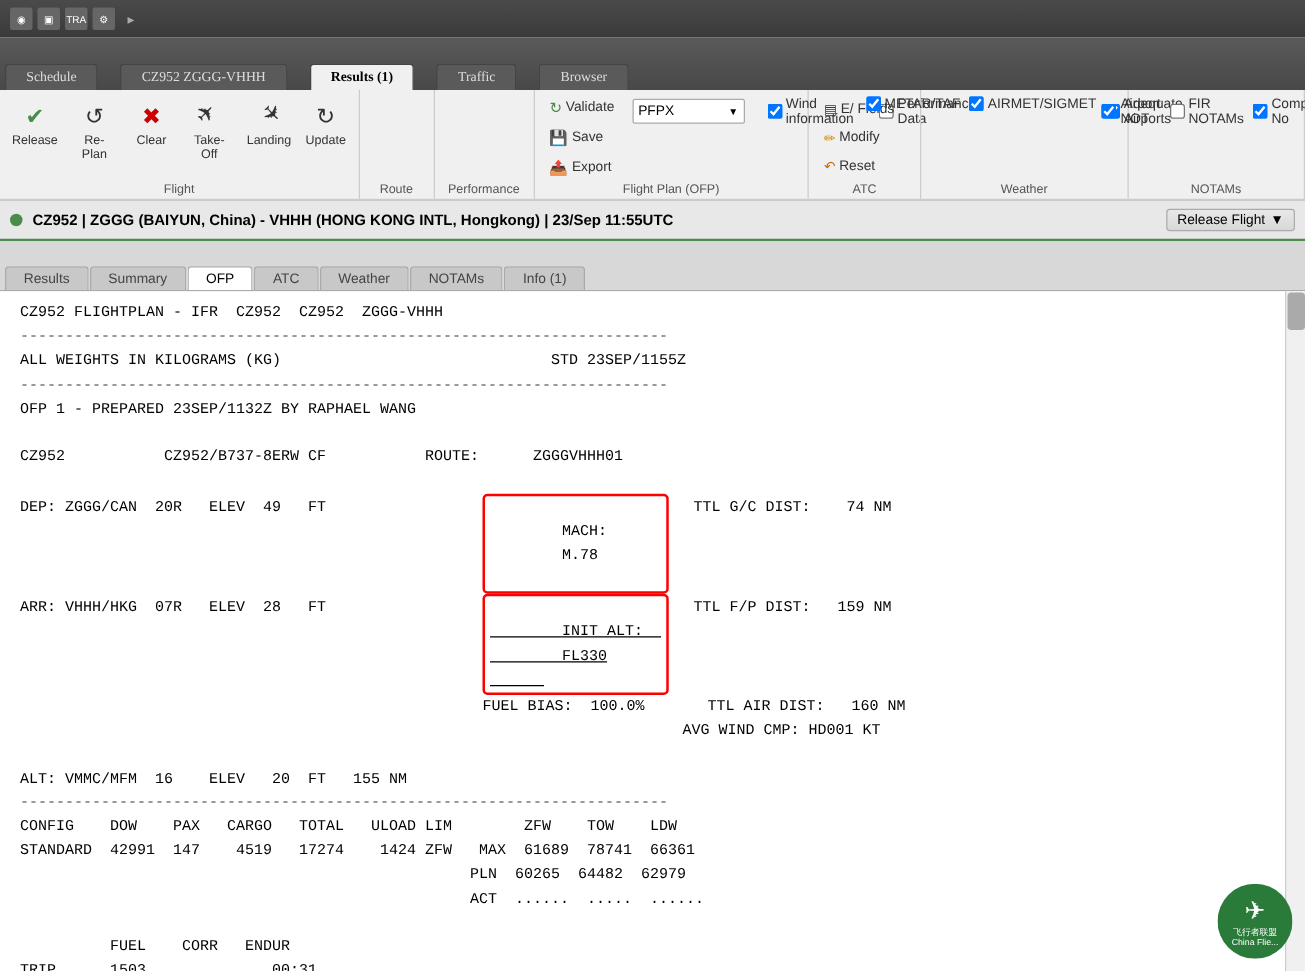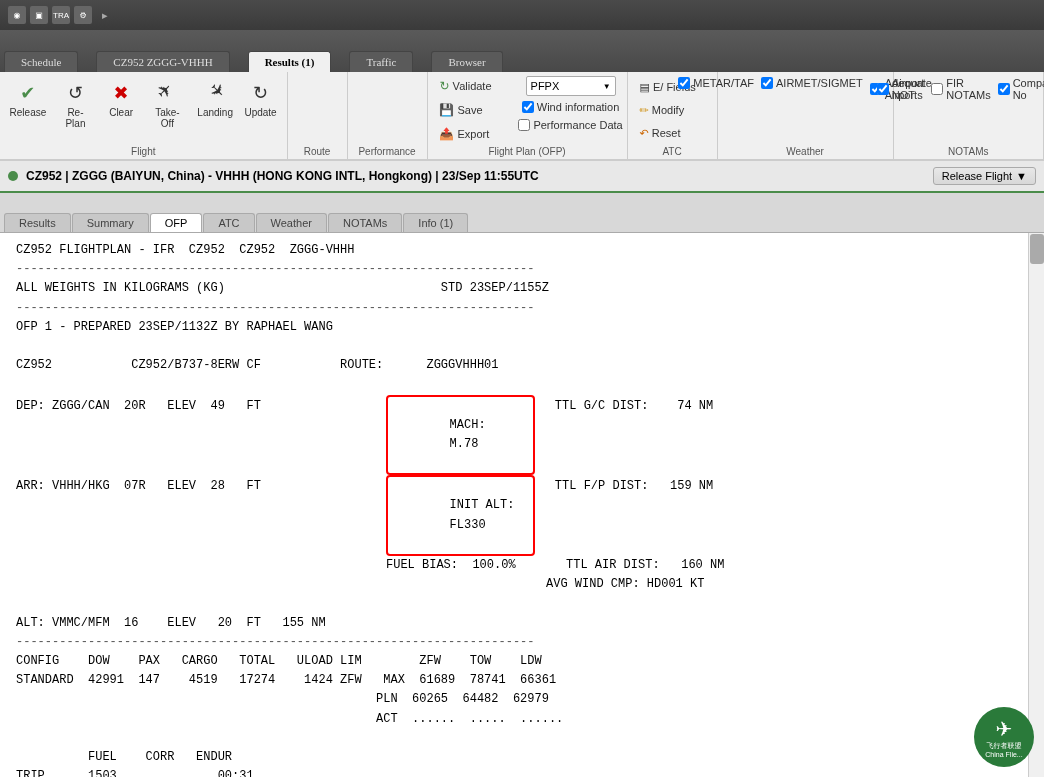--- a/index.html
+++ b/index.html
@@ -312,21 +312,21 @@
           </div>
           <div class="ribbon-small-btn">
             <span class="icon" style="color:#4a8c4a;">💾</span>
             <span>Save</span>
           </div>
           <div class="ribbon-small-btn">
             <span class="icon" style="color:#4a8c4a;">📤</span>
             <span>Export</span>
           </div>
         </div>
-        <div style="display:flex;flex-direction:column;gap:4px;min-width:130px;align-items:center;">
+        <div style="display:flex;flex-direction:row;gap:16px;min-width:130px;">
           <div style="display:flex;align-items:center;gap:4px;">
             <div class="ribbon-dropdown" style="min-width:90px;">PFPX</div>
           </div>
           <div class="ribbon-checkbox-row">
             <input type="checkbox" checked="" style="">
             <span>Wind information</span>
           </div>
           <div class="ribbon-checkbox-row">
             <input type="checkbox" style="">
             <span>Performance Data</span>
@@ -425,21 +425,21 @@
     <div style="display:flex;width:100%;align-items:baseline;">
       <span style="min-width:370px;">DEP: ZGGG/CAN  20R   ELEV  49   FT</span>
       <span class="mach-box" style="margin-right:20px;">
         <span>MACH:&nbsp;&nbsp;&nbsp;&nbsp;&nbsp;&nbsp;</span>
         <span>M.78</span>
       </span>
       <span>TTL G/C DIST:&nbsp;&nbsp;&nbsp; 74 NM</span>
     </div>
     <div style="display:flex;width:100%;align-items:baseline;">
       <span style="min-width:370px;">ARR: VHHH/HKG  07R   ELEV  28   FT</span>
-      <span class="mach-box" style="margin-right:20px;">
+      <span class="mach-box" style="margin-right:20px;text-decoration:underline;">
         <span>INIT ALT:&nbsp;&nbsp;</span>
         <span>FL330</span>
       </span>
       <span>TTL F/P DIST:&nbsp;&nbsp;&nbsp;159 NM</span>
     </div>
     <div style="display:flex;width:100%;align-items:baseline;">
       <span style="min-width:370px;">&nbsp;</span>
       <span style="margin-right:20px;min-width:160px;">FUEL BIAS:  100.0%</span>
       <span>TTL AIR DIST:&nbsp;&nbsp;&nbsp;160 NM</span>
     </div>

